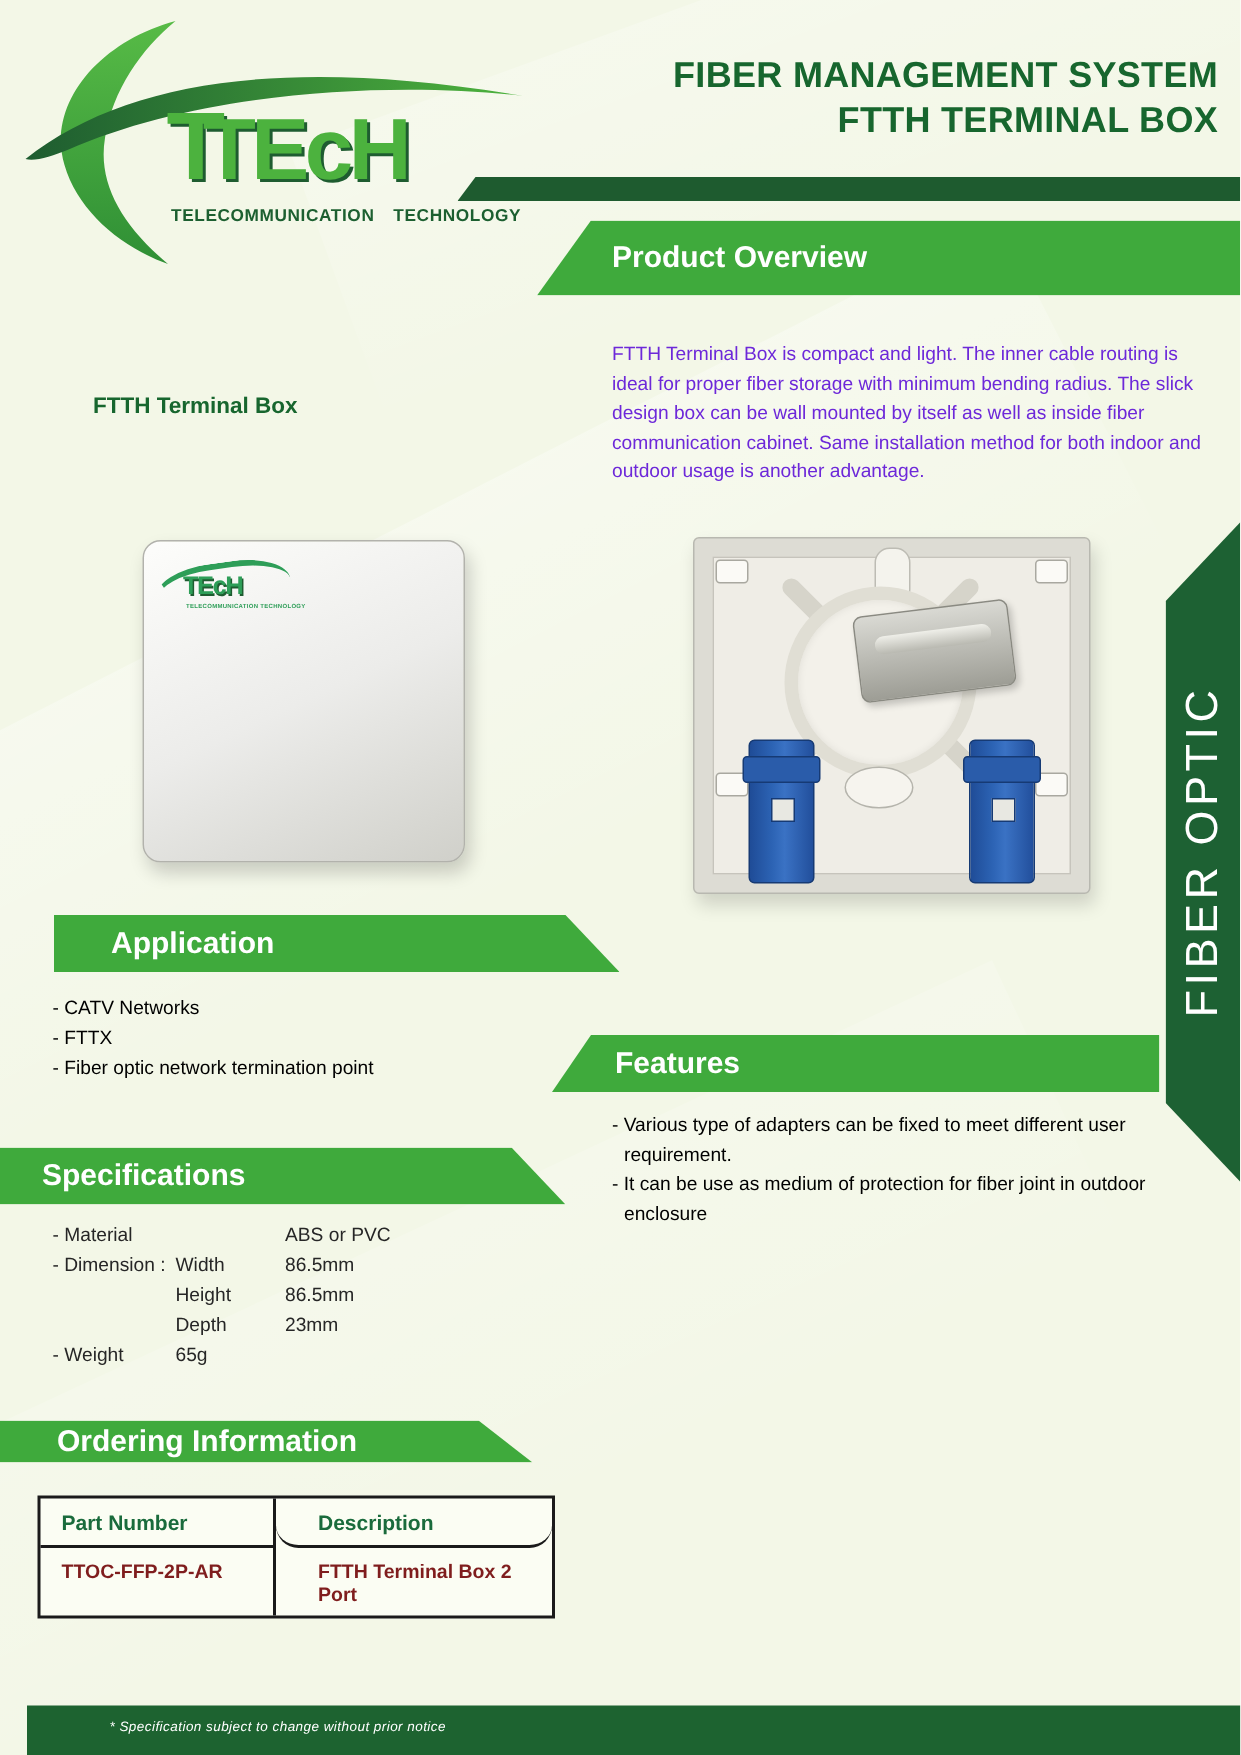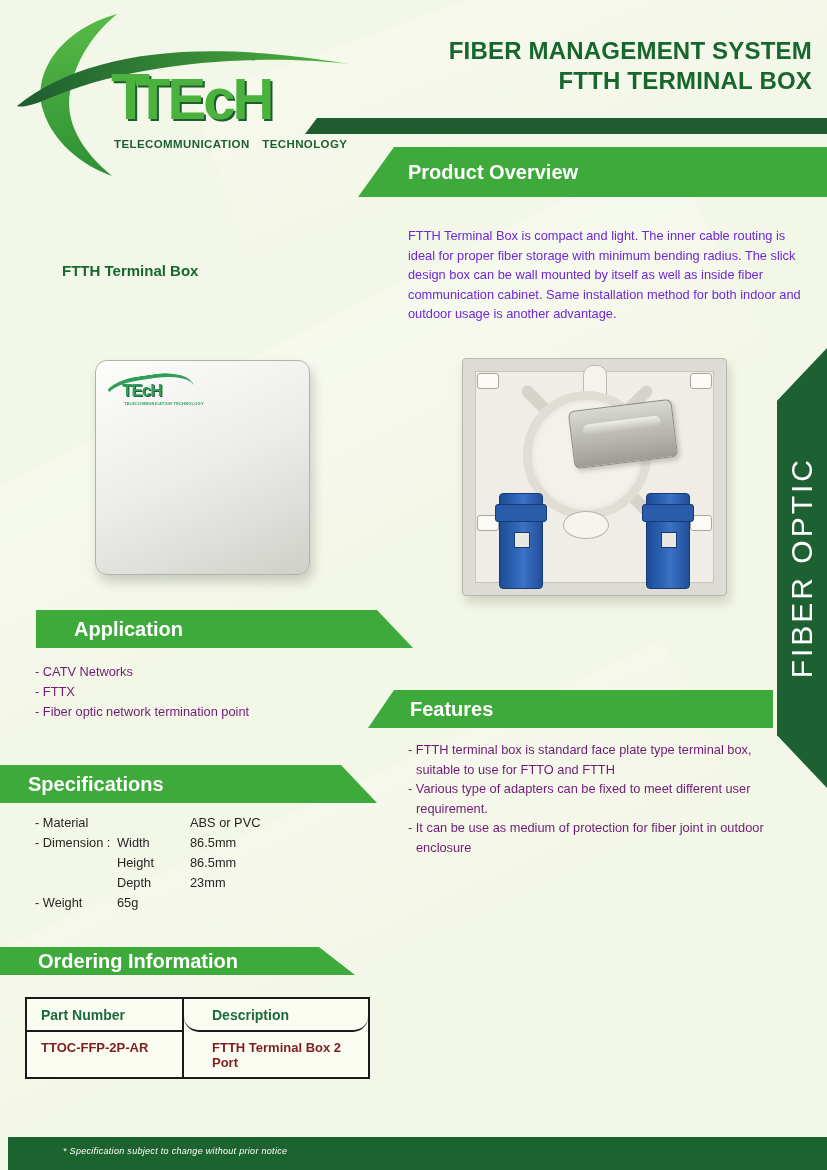--- a/index.html
+++ b/index.html
@@ -52,21 +52,21 @@
   .banner-specifications { left:0; top:765px; width:377px; height:38px;
     clip-path:polygon(0 0,341px 0,100% 100%,0 100%); padding-left:28px; }
   .banner-ordering { left:0; top:947px; width:355px; height:28px;
     clip-path:polygon(0 0,319px 0,100% 100%,0 100%); padding-left:38px; }
 
   
   .overview-text { position:absolute; left:408px; top:226px; width:396px;
     font-size:12.8px; line-height:19.5px; color:#6d28d9; }
   .product-label { position:absolute; left:62px; top:262px; font-size:15px;
     font-weight:700; color:#17662e; }
-  .list { position:absolute; font-size:12.8px; color:#701a75; }
+  .list { position:absolute; font-size:12.8px; color:#000000; }
   .app-list { left:35px; top:662px; line-height:20px; }
   .feat-list { left:408px; top:740px; width:382px; line-height:19.5px; }
   .feat-list .li { padding-left:8px; text-indent:-8px; }
   .spec-grid { position:absolute; left:35px; top:813px;
     display:grid; grid-template-columns:82px 73px auto;
     font-size:12.8px; color:#262626; line-height:20px; }
 
   
   .photo-plate { position:absolute; left:95px; top:360px; width:215px; height:215px;
     border-radius:12px; border:1px solid #b2b2ac;
@@ -127,21 +127,21 @@
   .otable { position:absolute; left:25px; top:997px; width:345px;
     border:2px solid #1a1a1a; background:#fbfdf3;
     display:grid; grid-template-columns:157px 1fr; }
   .otable .cell { padding:8px 0 7px 14px; font-size:13px; color:#7f1d1d;
     border-right:2px solid #1a1a1a;font-weight:bold; }
   .otable .cell:nth-child(2n) { border-right:0; padding-left:28px;border-radius:15px; }
   .otable .head { font-weight:700; color:#1a6b3c; font-size:14px;
     border-bottom:2px solid #1a1a1a; }
 
   
-  .footer { position:absolute; left:8px; right:0; bottom:0; height:33px;
+  .footer { position:absolute; left:18px; right:0; bottom:0; height:33px;
     background:#1d6330; }
   .footer span { position:absolute; left:55px; top:9px; color:#fff;
     font-size:9px; font-style:italic; letter-spacing:.3px; }
 </style>
 </head>
 <body>
 
 <div class="page">
 
   <div class="streak s1"></div>
@@ -214,21 +214,20 @@
   <div class="list app-list">
     <div class="li">- CATV Networks</div>
     <div class="li">- FTTX</div>
     <div class="li">- Fiber optic network termination point</div>
   </div>
 
   <div class="banner banner-features">
     <span>Features</span>
   </div>
   <div class="list feat-list">
-    <div class="li">- FTTH terminal box is standard face plate type terminal box, suitable to use for FTTO and FTTH</div>
     <div class="li">- Various type of adapters can be fixed to meet different user requirement.</div>
     <div class="li">- It can be use as medium of protection for fiber joint in outdoor enclosure</div>
   </div>
 
   <div class="banner banner-specifications">
     <span>Specifications</span>
   </div>
   <div class="spec-grid">
     <div>- Material</div>
     <div></div>

